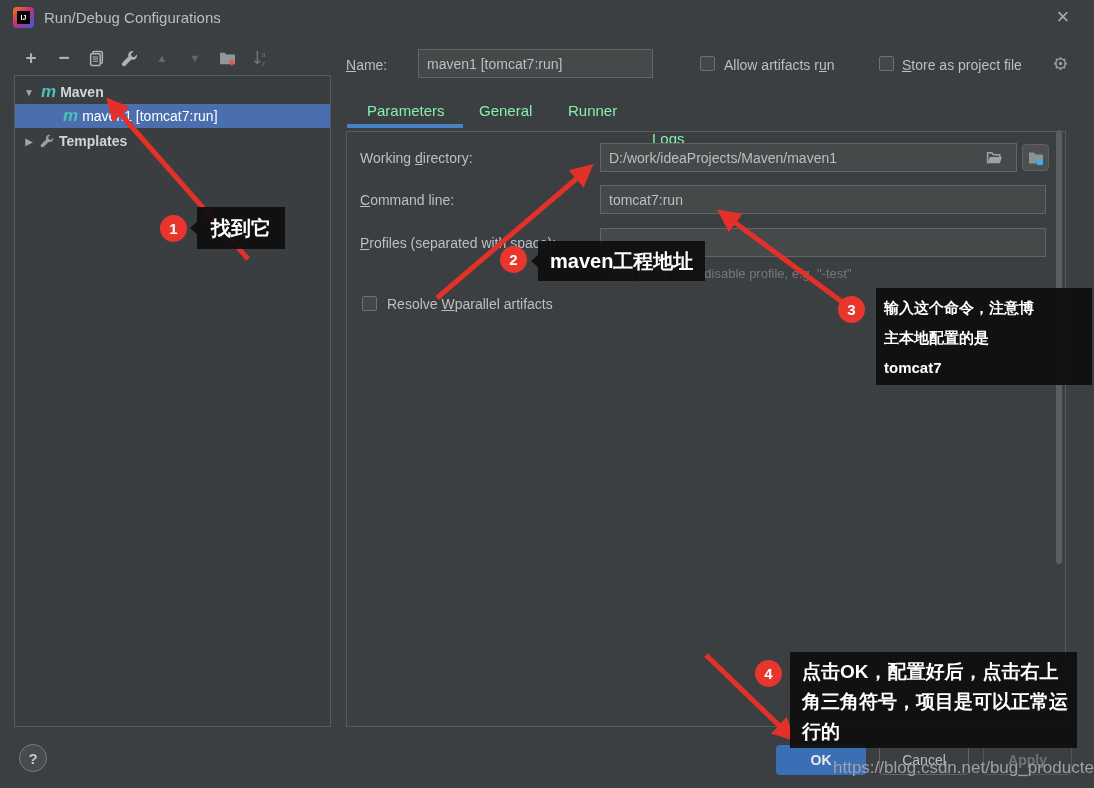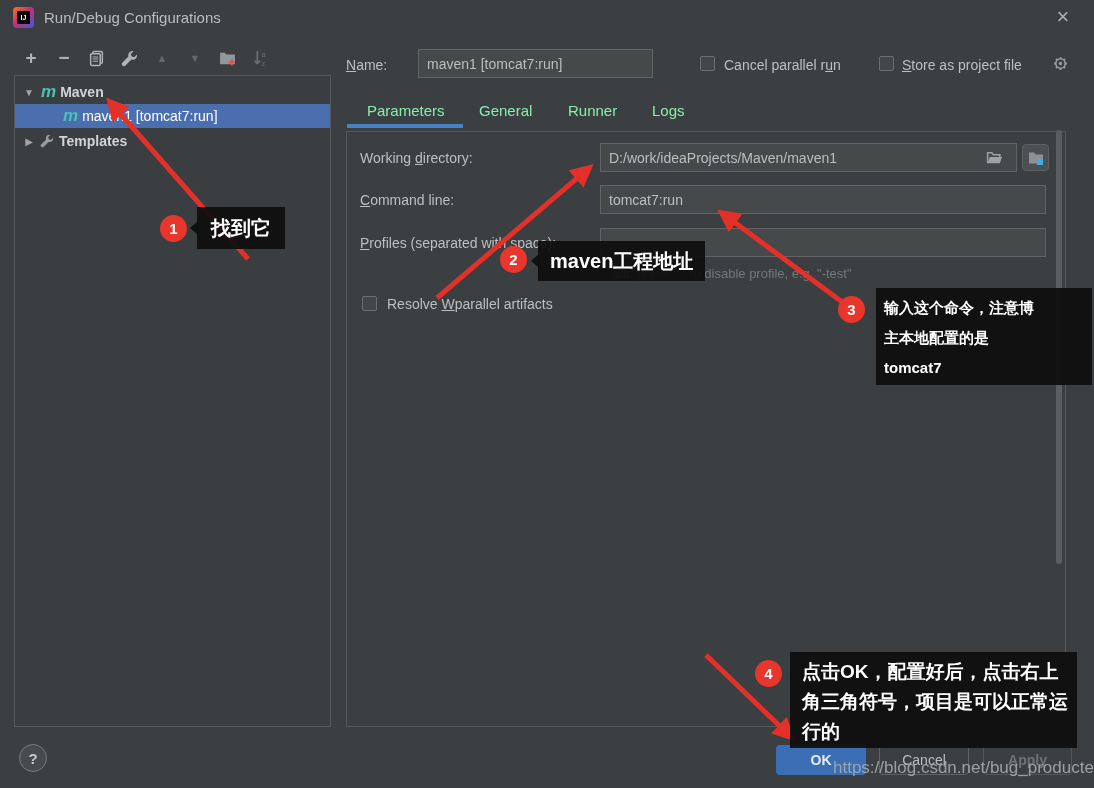--- a/index.html
+++ b/index.html
@@ -149,37 +149,37 @@
     <svg style="margin:0 5px 0 5px;" width="14" height="14" viewBox="0 0 16 16">
       <path d="M10.8 0.9a4 4 0 0 0-4 4c0 .4.1.9.2 1.3L1.2 12a2 2 0 0 0 2.8 2.8l5.8-5.8c.4.1.8.2 1.3.2a4 4 0 0 0 3.9-4.9l-2.6 2.6-2.3-.9-.9-2.3 2.6-2.6a4 4 0 0 0-1-.2z" fill="#9a9da0"></path>
     </svg>
     <span class="tree-label">Templates</span>
   </div>
 </div>
 
 <span class="abs fld-label" style="left:346px; top:57px;"><span class="mn">N</span><span>ame:</span></span>
 <input class="txt" style="left: 418px; top: 49px; width: 235px;" value="maven1 [tomcat7:run]">
 <div class="cbx" style="left:700px; top:56px;"></div>
-<span class="abs fld-label" style="left:724px; top:57px;"><span>Cancel parallel r</span><span class="mn">u</span><span>n</span></span>
+<span class="abs fld-label" style="left:724px; top:57px;"><span>Allow artifacts r</span><span class="mn">u</span><span>n</span></span>
 <div class="cbx" style="left:879px; top:56px;"></div>
 <span class="abs fld-label" style="left:902px; top:57px;"><span class="mn">S</span><span>tore as project file</span></span>
 <div class="abs" style="left:1052px; top:55px;">
   <svg width="17" height="17" viewBox="0 0 16 16">
     <g stroke="#9a9da0" stroke-width="1.8">
         <path d="M8 2v12M2 8h12M3.8 3.8l8.4 8.4M12.2 3.8l-8.4 8.4"></path>
       </g>
     <circle cx="8" cy="8" r="4.4" fill="#3c3f41" stroke="#9a9da0" stroke-width="1.5"></circle>
     <circle cx="8" cy="8" r="1.6" fill="#9a9da0"></circle>
   </svg>
 </div>
 
 <span class="abs tab" style="left:367px;">Parameters</span>
 <span class="abs tab" style="left:479px;">General</span>
 <span class="abs tab" style="left:568px;">Runner</span>
-<span class="abs tab" style="left:652px;">Logs</span>
+<span class="abs tab" style="left:652px;margin-top:28px;">Logs</span>
 <div class="abs tab-underline"></div>
 
 <div class="abs content-panel"></div>
 
 <span class="abs fld-label" style="left:360px; top:150px;"><span>Working </span><span class="mn">d</span><span>irectory:</span></span>
 <input class="txt" style="left: 600px; top: 143px; width: 417px; padding-right: 32px;" value="D:/work/ideaProjects/Maven/maven1">
 <div class="abs" style="left:986px; top:149px;">
   <svg width="17" height="17" viewBox="0 0 16 16">
     <path d="M1.5 13.5v-10h4l1.5 2h6v2" fill="none" stroke="#9fa2a4" stroke-width="1.4"></path>
     <path d="M1.5 13.5l2-6h11.5l-2 6z" fill="#9fa2a4"></path>

